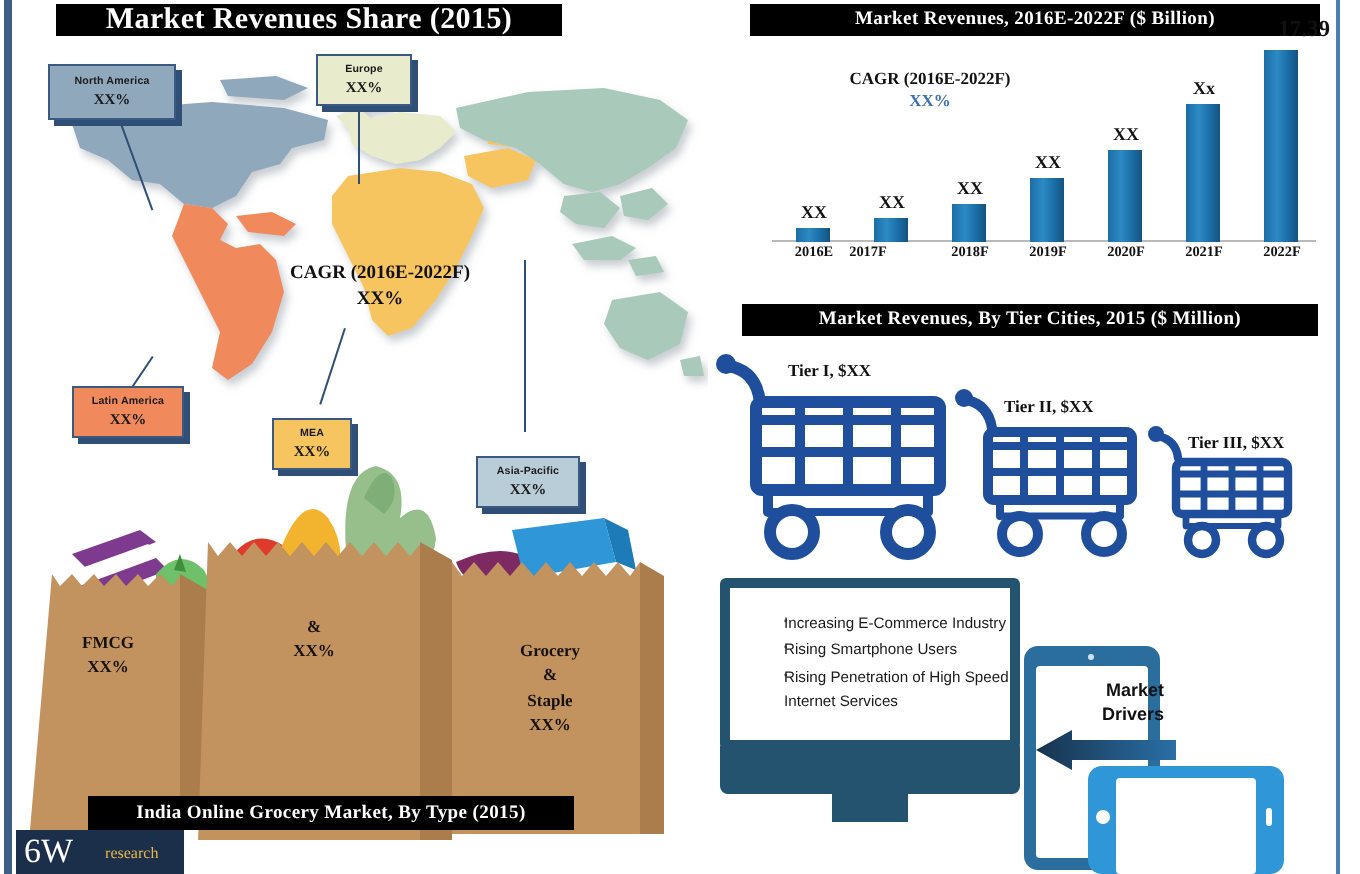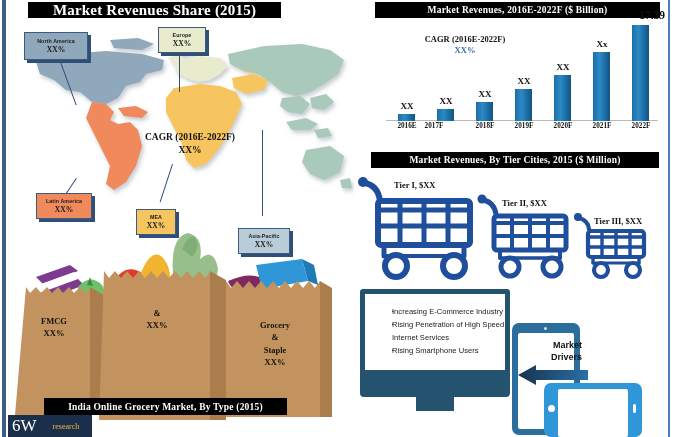--- a/index.html
+++ b/index.html
@@ -293,22 +293,22 @@
     <div class="cartlbl" style="left:146px;top:28px;">Tier II, $XX</div>
     <div class="cartlbl" style="left:238px;top:46px;">Tier III, $XX</div>
   </div>
 
   <div class="devices">
     <div class="monbase"></div>
     <div class="monneck"></div>
     <div class="screen">
       <ul class="bullets">
         <li>Increasing E-Commerce Industry</li>
+        <li>Rising Smartphone Users</li>
         <li>Rising Penetration of High Speed Internet Services</li>
-        <li>Rising Smartphone Users</li>
       </ul>
     </div>
 
     <div class="tablet"></div>
     <div class="tabletscr"></div>
     <div class="tabdot"></div>
 
     <div class="phone"></div>
     <div class="phonescr"></div>
     <div class="phdot"></div>

